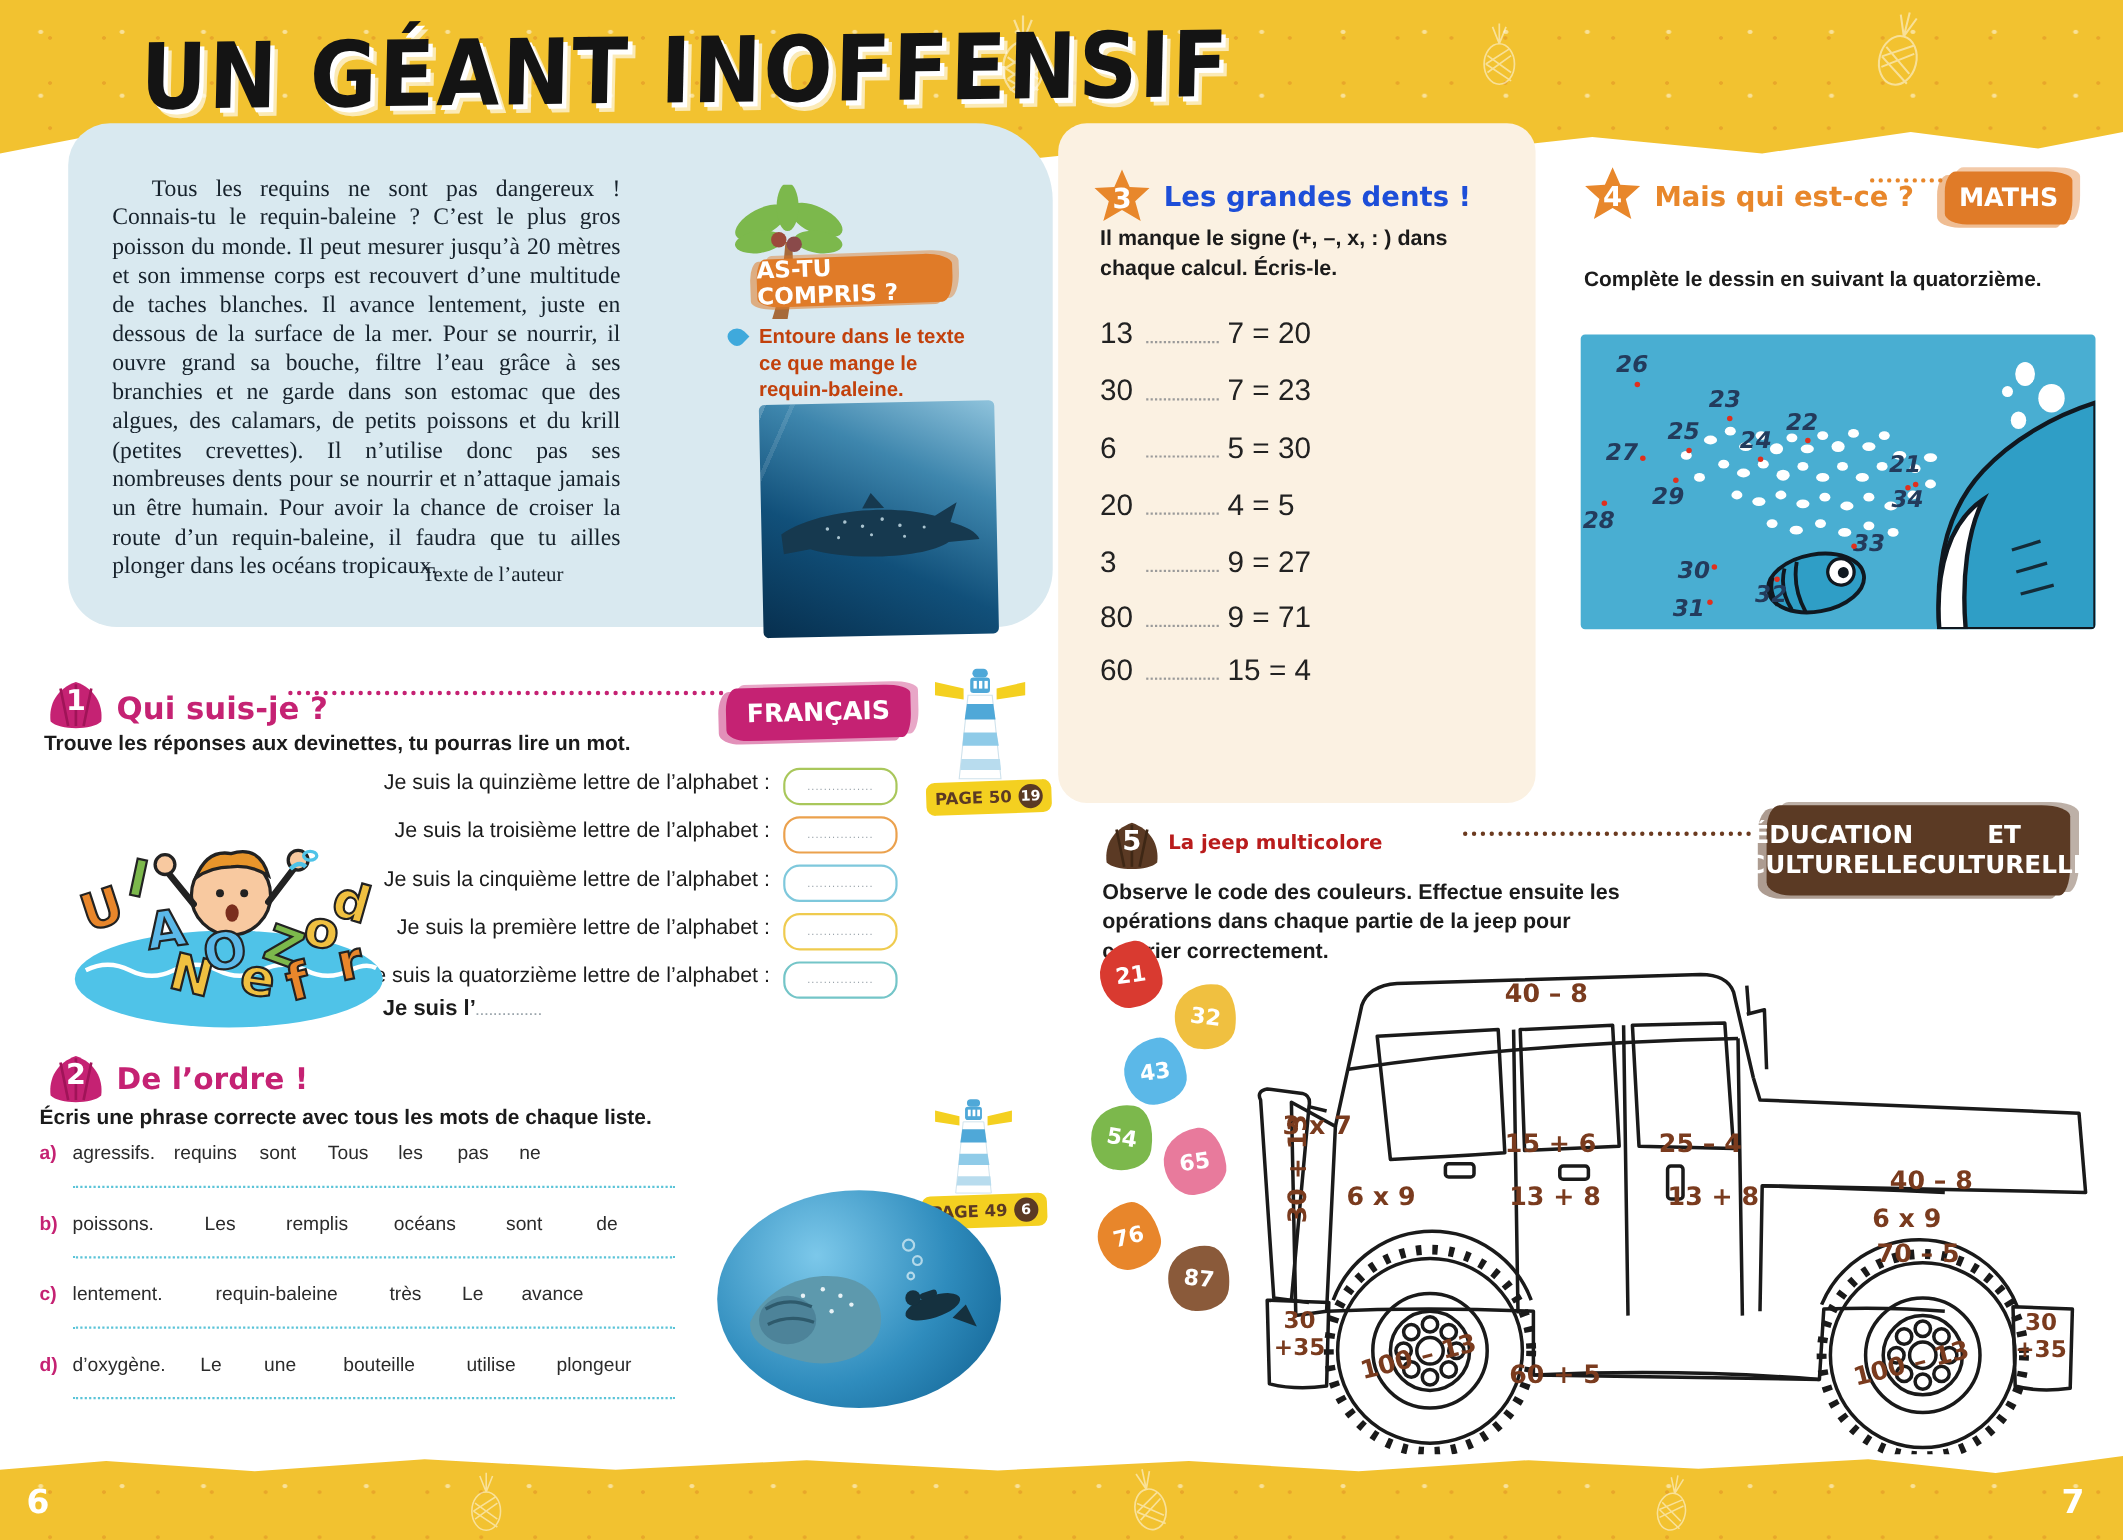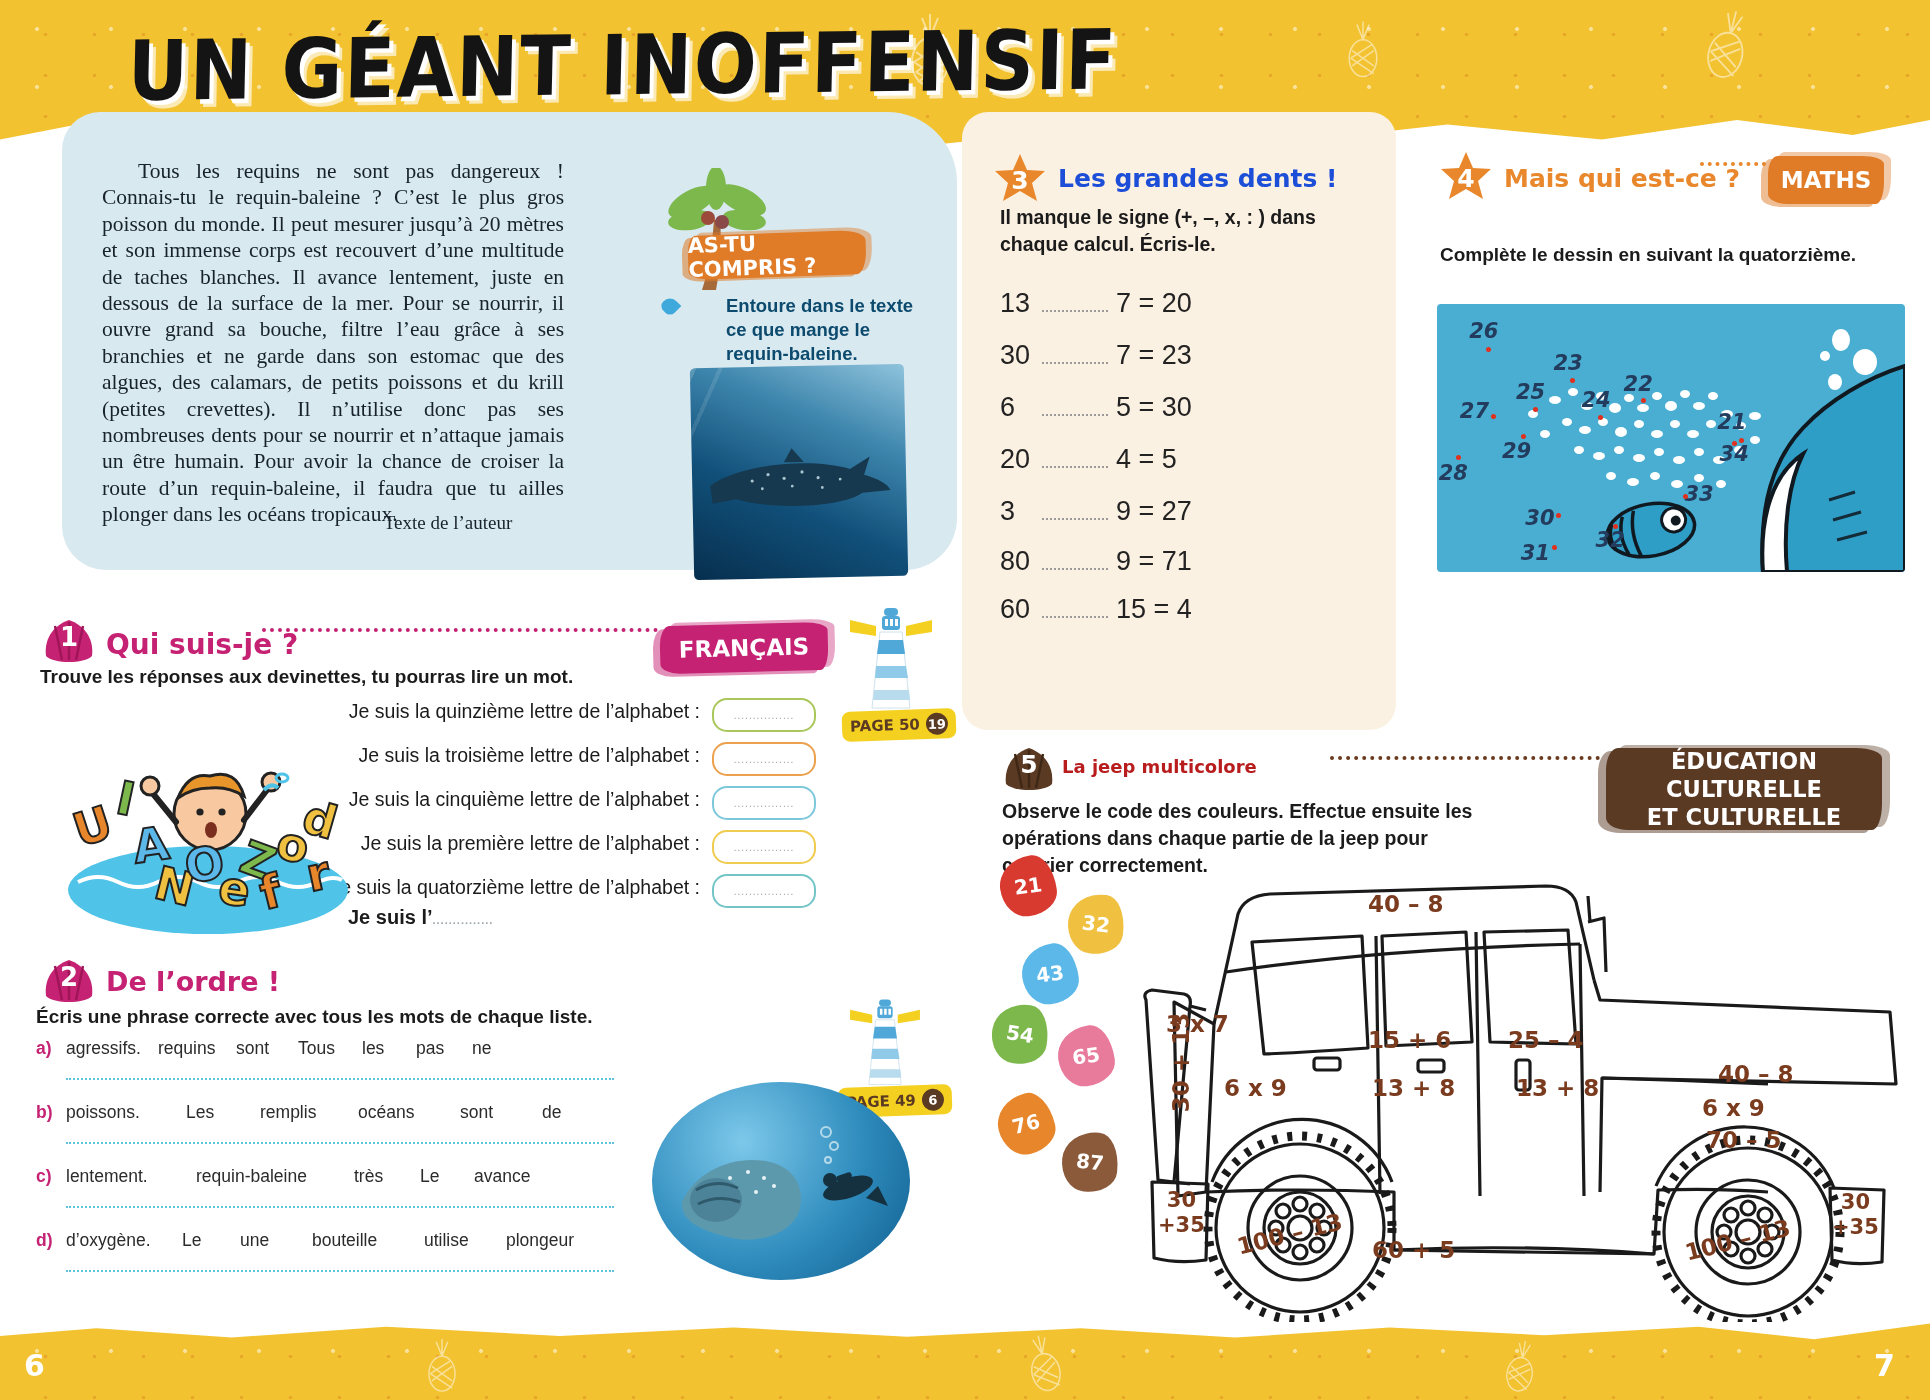--- a/index.html
+++ b/index.html
@@ -15,34 +15,34 @@
   h1.title{position:absolute;left:128px;top:22px;margin:0;font-family:"DejaVu Sans",sans-serif;font-weight:900;font-size:74px;letter-spacing:2px;color:#141414;transform:scaleY(1.12) skewX(-2deg) rotate(-.6deg);text-shadow:4px 4px 0 #fff,7px 7px 0 rgba(255,255,255,.65);}
   .pagenum{position:absolute;color:#fff;font-weight:bold;font-size:30px;font-family:"DejaVu Sans",sans-serif;}
 
   
   .blue-panel{position:absolute;left:62px;top:112px;width:895px;height:458px;background:#D9E9F0;border-radius:38px 70px 52px 44px;}
   .intro-par{position:absolute;left:102px;top:158px;width:462px;font-family:"Liberation Serif",serif;font-size:21.5px;line-height:26.4px;color:#17222c;text-align:justify;text-indent:36px;}
   .credit{position:absolute;left:330px;top:512px;width:236px;text-align:center;font-family:"Liberation Serif",serif;font-size:19px;color:#17222c;}
 
   .badge-astu{position:absolute;left:688px;top:233px;width:178px;height:44px;background:#E07B28;border-radius:8px 26px 10px 22px/18px 10px 24px 8px;transform:rotate(-2deg);display:flex;align-items:center;justify-content:center;color:#fff;font-family:"DejaVu Sans",sans-serif;font-weight:bold;font-size:21px;box-shadow:-6px 2px 0 rgba(224,123,40,.55),6px -3px 0 rgba(224,123,40,.45);}
   .drop{position:absolute;left:662px;top:298px;width:16px;height:16px;background:#3FA9DC;border-radius:80% 0 55% 55%;transform:rotate(45deg);}
-  .entoure{position:absolute;left:690px;top:294px;width:208px;font-weight:bold;font-size:18.5px;line-height:24px;color:#0c4a6e;margin-left:36px;}
+  .entoure{position:absolute;left:690px;top:294px;width:208px;font-weight:bold;font-size:18.5px;line-height:24px;color:#c2410c;}
 
   .photo1{position:absolute;left:692px;top:366px;width:214px;height:212px;transform:rotate(-1.2deg);border-radius:5px;background:linear-gradient(205deg,#8fc3dc 0%,#3e86ad 30%,#11507a 62%,#072f4e 100%);overflow:hidden;}
   .photo1:before{content:"";position:absolute;inset:0;background:linear-gradient(115deg,rgba(255,255,255,.35) 0 6px,transparent 6px 26px,rgba(255,255,255,.22) 26px 30px,transparent 30px 60px);opacity:.5;}
   .photo2{position:absolute;left:652px;top:1082px;width:258px;height:198px;border-radius:50%;background:radial-gradient(circle at 35% 30%,#7cc8ea 0%,#2f8cbd 55%,#0e5d8d 100%);overflow:hidden;}
 
   .shell{position:absolute;width:54px;height:50px;}
   .star{position:absolute;width:56px;height:54px;}
   .act-title{position:absolute;font-family:"DejaVu Sans",sans-serif;font-weight:900;white-space:nowrap;}
   .leader{position:absolute;border-bottom:4px dotted currentColor;}
   .badge{position:absolute;display:flex;align-items:center;justify-content:center;color:#fff;font-family:"DejaVu Sans",sans-serif;font-weight:bold;}
   .badge-francais{left:660px;top:624px;width:168px;height:48px;background:#C52273;font-size:23px;transform:rotate(-1.5deg);border-radius:10px 24px 8px 20px/20px 8px 22px 10px;box-shadow:-7px 3px 0 rgba(197,34,115,.5),7px -3px 0 rgba(197,34,115,.4);}
   .badge-maths{left:1768px;top:156px;width:116px;height:48px;background:#E07B28;font-size:23px;border-radius:10px 22px 8px 20px/18px 8px 22px 10px;box-shadow:-7px 3px 0 rgba(224,123,40,.5),7px -4px 0 rgba(224,123,40,.4);}
-  .badge-edu{left:1606px;top:748px;width:276px;height:82px;background:#5B3A24;font-size:22.5px;flex-direction:column;line-height:28px;border-radius:12px 26px 10px 22px/22px 10px 26px 12px;box-shadow:-8px 3px 0 rgba(91,58,36,.5),8px -3px 0 rgba(91,58,36,.4);text-align:center;}
+  .badge-edu{left:1606px;top:732px;width:276px;height:82px;background:#5B3A24;font-size:22.5px;line-height:28px;border-radius:12px 26px 10px 22px/22px 10px 26px 12px;box-shadow:-8px 3px 0 rgba(91,58,36,.5),8px -3px 0 rgba(91,58,36,.4);text-align:center;}
   .subtitle{position:absolute;font-weight:bold;font-size:19px;color:#1b1b1b;}
 
   .riddle-row{position:absolute;left:250px;width:560px;height:32px;}
   .riddle-row .lab{position:absolute;left:0;top:2px;width:450px;text-align:right;font-size:19.5px;color:#1b1b1b;}
   .riddle-box{position:absolute;left:462px;top:0;width:100px;height:30px;border-radius:15px;background:#fff;display:flex;align-items:center;justify-content:center;color:#9aa4ab;font-size:10px;letter-spacing:1px;}
   .rb0{border:2.5px solid #A9C75B}.rb1{border:2.5px solid #EBA14D}.rb2{border:2.5px solid #7EC8DC}.rb3{border:2.5px solid #EFCB4F}.rb4{border:2.5px solid #74C5C8}
   .jesuis{position:absolute;left:348px;top:906px;font-weight:bold;font-size:20px;color:#1b1b1b;}
   .dots-small{color:#9aa4ab;font-size:11px;letter-spacing:1px;}
 
   .word-row{position:absolute;left:36px;width:600px;height:30px;font-size:17.5px;color:#2b2b2b;}

